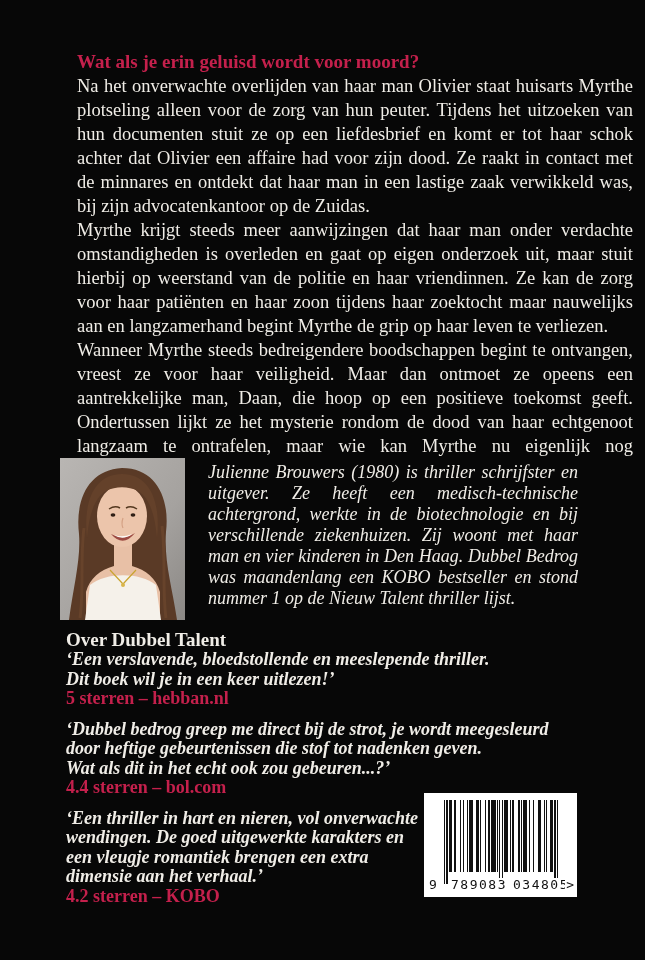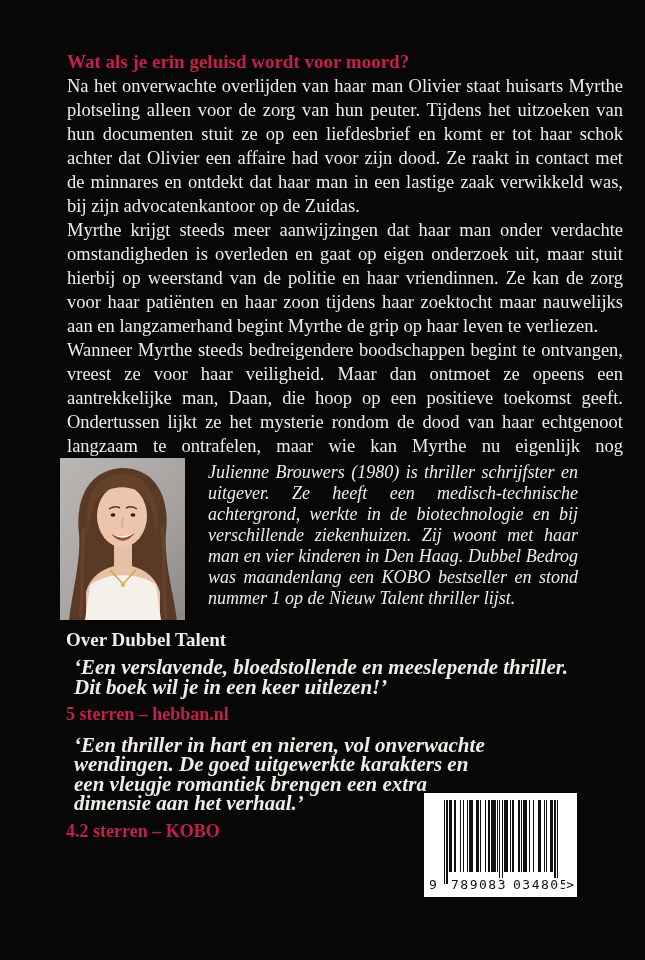--- a/index.html
+++ b/index.html
@@ -14,21 +14,21 @@
   body {
     width: 645px; height: 960px; position: relative; overflow: hidden;
     font-family: "Liberation Serif", "DejaVu Serif", serif;
   }
   .cover {
     position: absolute; inset: 0;
     background: var(--c-bg);
   }
 
   
-  .synopsis { position: absolute; left: 67px; top: 51px; width: 556px; }
+  .synopsis { position: absolute; left: 77px; top: 51px; width: 556px; }
   .tagline {
     margin: 0 0 1px 0;
     color: var(--c-accent);
     font-size: 19px; line-height: 22px; font-weight: bold;
   }
   .synopsis p {
     margin: 0;
     color: var(--c-text);
     font-size: 18.5px; line-height: 24px;
     text-align: justify;
@@ -50,22 +50,22 @@
   }
 
   
   .reviews { position: absolute; left: 66px; top: 629px; width: 540px; }
   .reviews-heading {
     margin: 0; color: var(--c-text);
     font-size: 19px; line-height: 21px; font-weight: bold;
   }
   .review { margin: 0 0 11px 0; }
   .review .quote {
-    margin: 8px; color: var(--c-text);
-    font-size: 21px; line-height: 19.5px;
+    margin: 0; color: var(--c-text);
+    font-size: 18px; line-height: 19.5px;
     font-weight: bold; font-style: italic;
     white-space: pre-line;
   }
   .review .rating {
     margin: 0; color: var(--c-accent);
     font-size: 18px; line-height: 19.5px; font-weight: bold;
   }
 
   
   .barcode {
@@ -141,20 +141,26 @@
 
   <section class="reviews">
     <h2 class="reviews-heading">Over Dubbel Talent</h2>
 
     <div class="review">
       <p class="quote">‘Een verslavende, bloedstollende en meeslepende thriller.
 Dit boek wil je in een keer uitlezen!’</p>
       <p class="rating">5 sterren – hebban.nl</p>
     </div>
 
+    <div class="review">
+      <p class="quote">‘Dubbel bedrog greep me direct bij de strot, je wordt meegesleurd
+door heftige gebeurtenissen die stof tot nadenken geven.
+Wat als dit in het echt ook zou gebeuren...?’</p>
+      <p class="rating">4.4 sterren – bol.com</p>
+    </div>
 
     <div class="review">
       <p class="quote">‘Een thriller in hart en nieren, vol onverwachte
 wendingen. De goed uitgewerkte karakters en
 een vleugje romantiek brengen een extra
 dimensie aan het verhaal.’</p>
       <p class="rating">4.2 sterren – KOBO</p>
     </div>
   </section>
 

